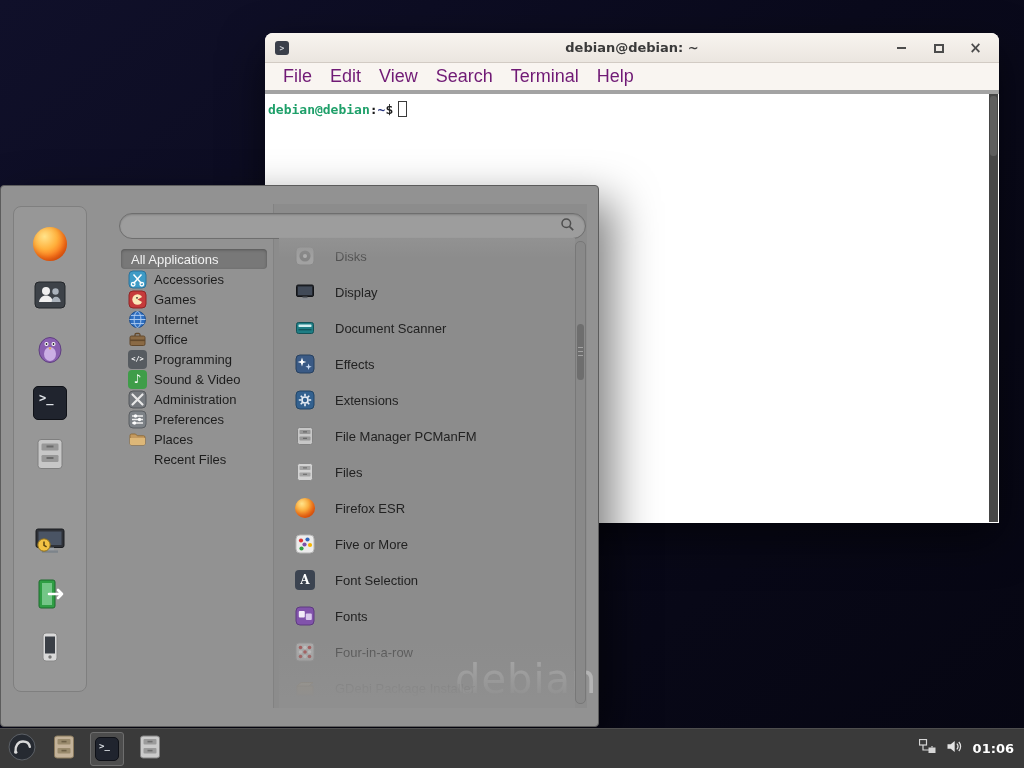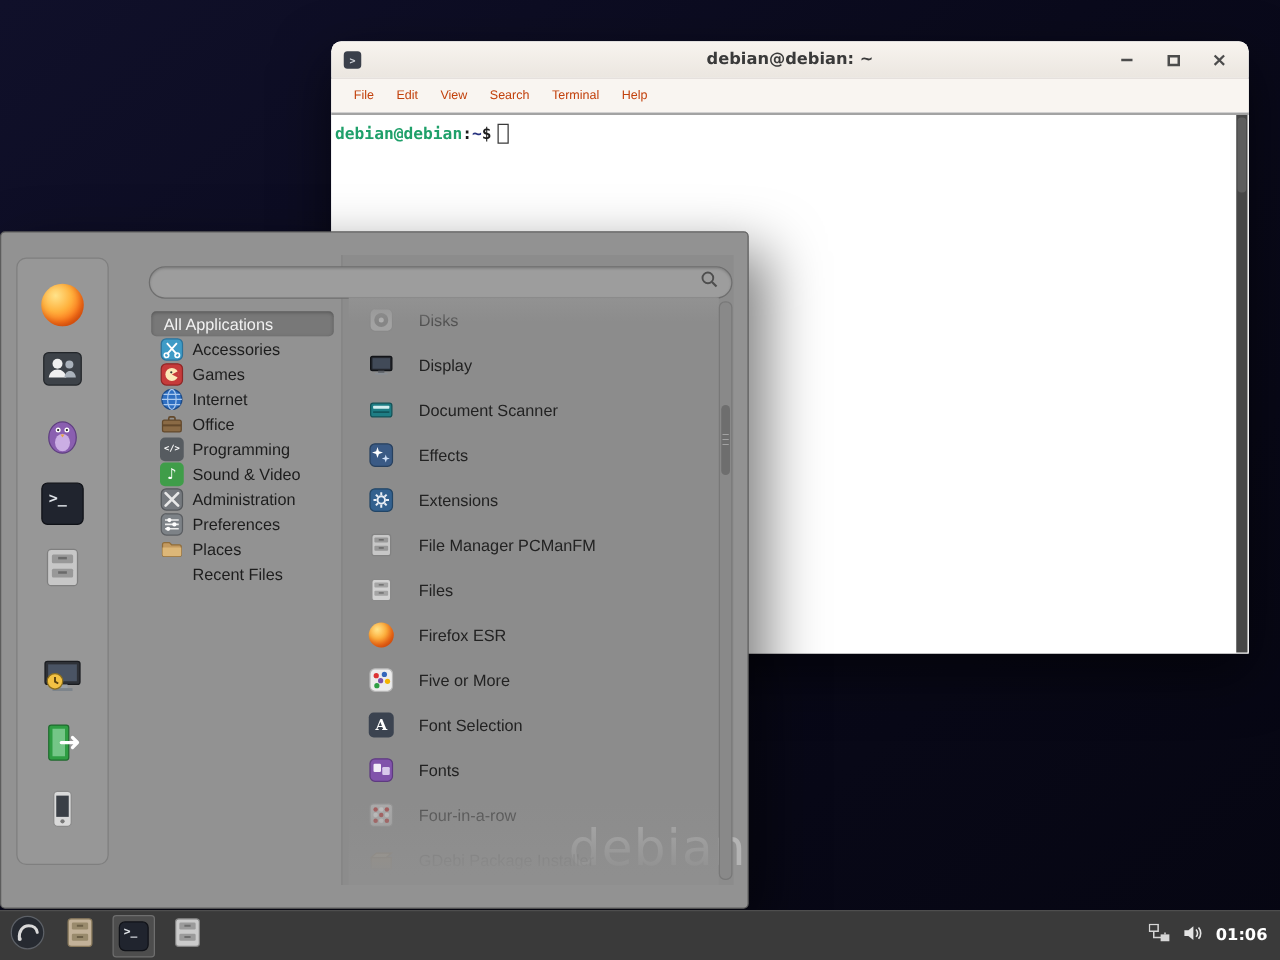--- a/index.html
+++ b/index.html
@@ -15,22 +15,22 @@
                  border-bottom:1px solid #d2cbc4;border-radius:8px 8px 0 0;display:flex;align-items:center}
   .term-win-icon{position:absolute;left:10px;top:8px;width:14px;height:14px;background:#3a3f4a;border-radius:3px;
                  color:#cfd2d8;font:700 8px "DejaVu Sans Mono",monospace;display:flex;align-items:center;justify-content:center}
   .term-title{flex:1;text-align:center;font:700 13px "DejaVu Sans",sans-serif;color:#3a3a3a}
   .win-btns{position:absolute;right:16px;top:0;height:30px;display:flex;align-items:center;gap:22px}
   .win-btn{width:15px;height:15px;display:flex;align-items:center;justify-content:center;color:#4c4c4c}
   .wb-min i{display:block;width:9px;height:2px;background:#4c4c4c}
   .wb-max i{display:block;width:10px;height:9px;border:2px solid #4c4c4c}
   .wb-close{font:700 15px "DejaVu Sans",sans-serif}
   .term-menubar{height:27px;background:#f9f5f1;display:flex;align-items:center;padding-left:9px}
-  .menubar-item{padding:0 9px;font-size:10px;color:#c2410c}
-  .term-content{position:relative;height:432px;background:#fff;border-top:2px solid #a3a3a3}
+  .menubar-item{padding:0 9px;font-size:18px;color:#701a75}
+  .term-content{position:relative;height:432px;background:#fff;border-top:4px solid #a3a3a3}
   .prompt{padding:7px 2px 0 3px;font:700 13px "DejaVu Sans Mono",monospace;color:#1b1b1b;display:flex;align-items:center;white-space:pre}
   .p-user{color:#1fa06a}
   .p-path{color:#26327e}
   .cursor{display:inline-block;width:9px;height:16px;border:1px solid #3a3a3a;margin-left:5px}
   .term-scroll{position:absolute;right:1px;top:0;bottom:0;width:9px;background:#474747}
   .term-scroll .thumb{position:absolute;left:1px;top:2px;width:7px;height:60px;background:#5e5e5e;border-radius:3px}
 
   
   .menu{position:absolute;left:0;top:185px;width:599px;height:542px;z-index:30;background:#929292;
         border:1px solid #5c5c5c;border-radius:4px;box-shadow:14px 16px 44px rgba(0,0,0,.5)}

